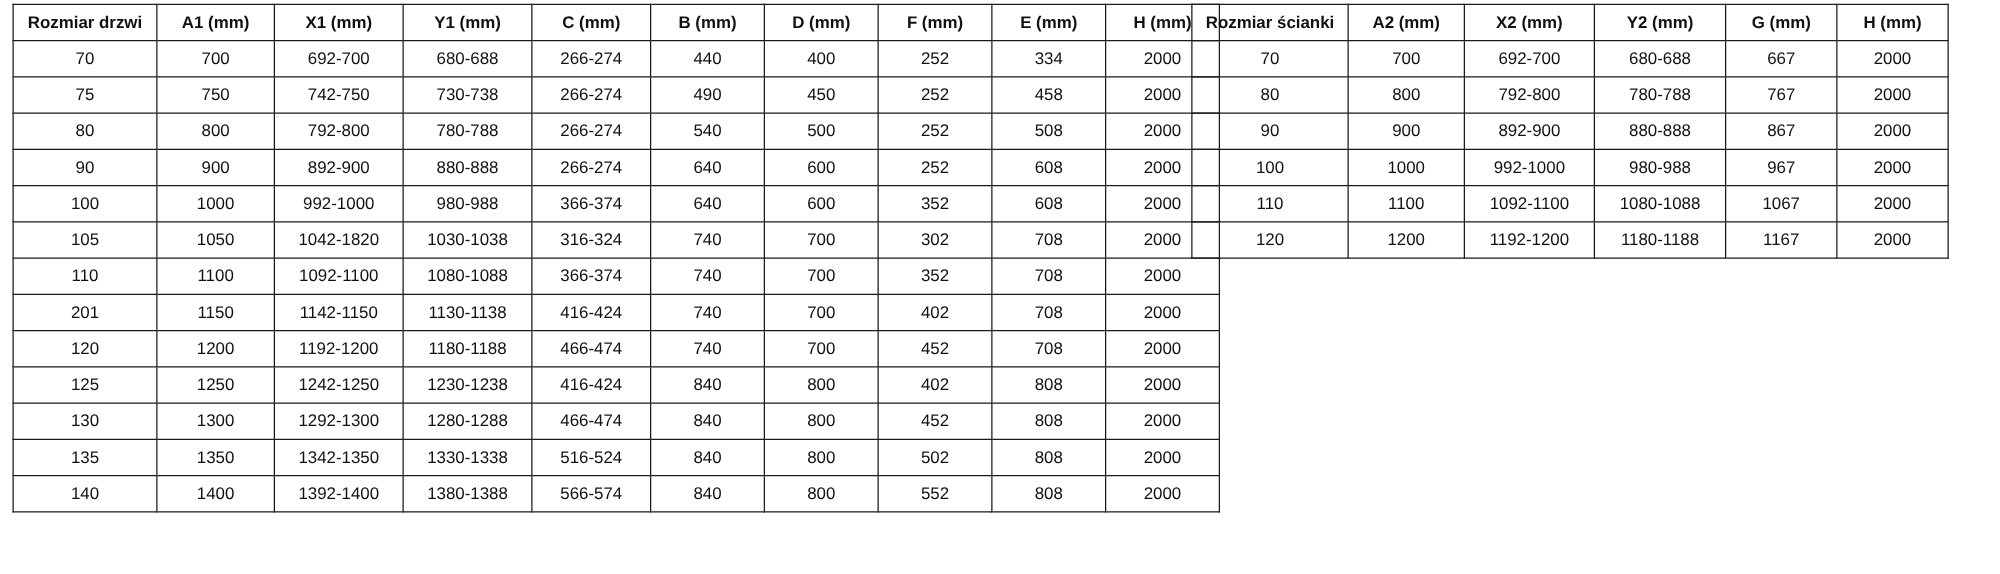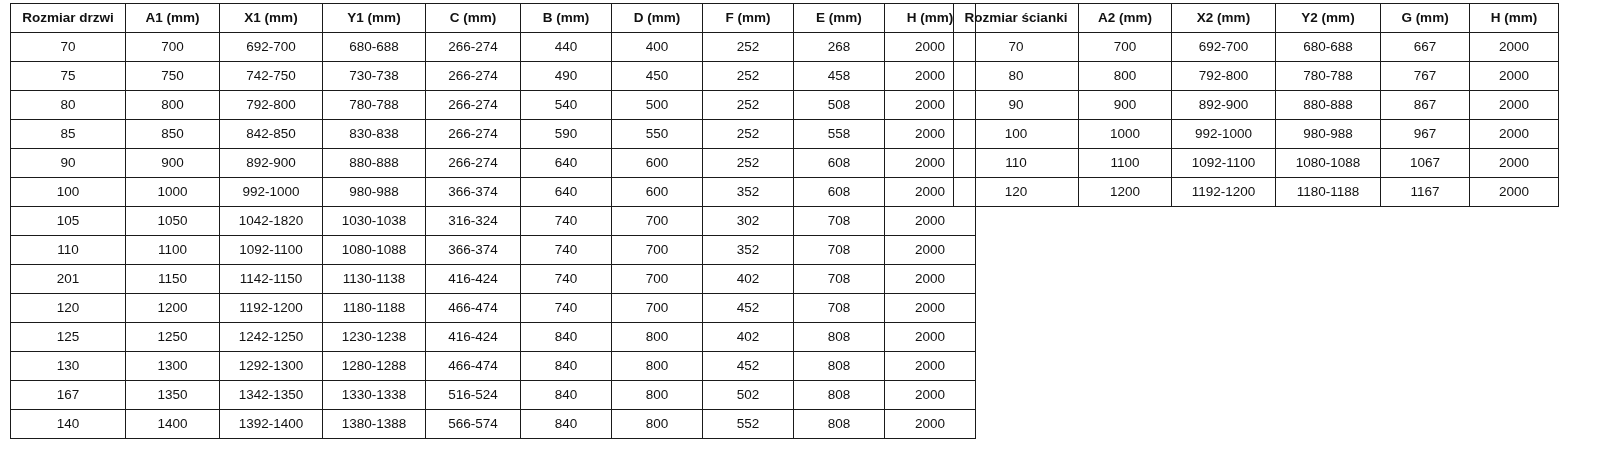--- a/index.html
+++ b/index.html
@@ -107,21 +107,21 @@
       <tbody>
         <tr>
           <td>70</td>
           <td>700</td>
           <td>692-700</td>
           <td>680-688</td>
           <td>266-274</td>
           <td>440</td>
           <td>400</td>
           <td>252</td>
-          <td>268</td>
+          <td>334</td>
           <td>2000</td>
         </tr>
         <tr>
           <td>75</td>
           <td>750</td>
           <td>742-750</td>
           <td>730-738</td>
           <td>266-274</td>
           <td>490</td>
           <td>450</td>
@@ -135,32 +135,20 @@
           <td>792-800</td>
           <td>780-788</td>
           <td>266-274</td>
           <td>540</td>
           <td>500</td>
           <td>252</td>
           <td>508</td>
           <td>2000</td>
         </tr>
         <tr>
-          <td>85</td>
-          <td>850</td>
-          <td>842-850</td>
-          <td>830-838</td>
-          <td>266-274</td>
-          <td>590</td>
-          <td>550</td>
-          <td>252</td>
-          <td>558</td>
-          <td>2000</td>
-        </tr>
-        <tr>
           <td>90</td>
           <td>900</td>
           <td>892-900</td>
           <td>880-888</td>
           <td>266-274</td>
           <td>640</td>
           <td>600</td>
           <td>252</td>
           <td>608</td>
           <td>2000</td>
@@ -243,21 +231,21 @@
           <td>1292-1300</td>
           <td>1280-1288</td>
           <td>466-474</td>
           <td>840</td>
           <td>800</td>
           <td>452</td>
           <td>808</td>
           <td>2000</td>
         </tr>
         <tr>
-          <td>167</td>
+          <td>135</td>
           <td>1350</td>
           <td>1342-1350</td>
           <td>1330-1338</td>
           <td>516-524</td>
           <td>840</td>
           <td>800</td>
           <td>502</td>
           <td>808</td>
           <td>2000</td>
         </tr>

